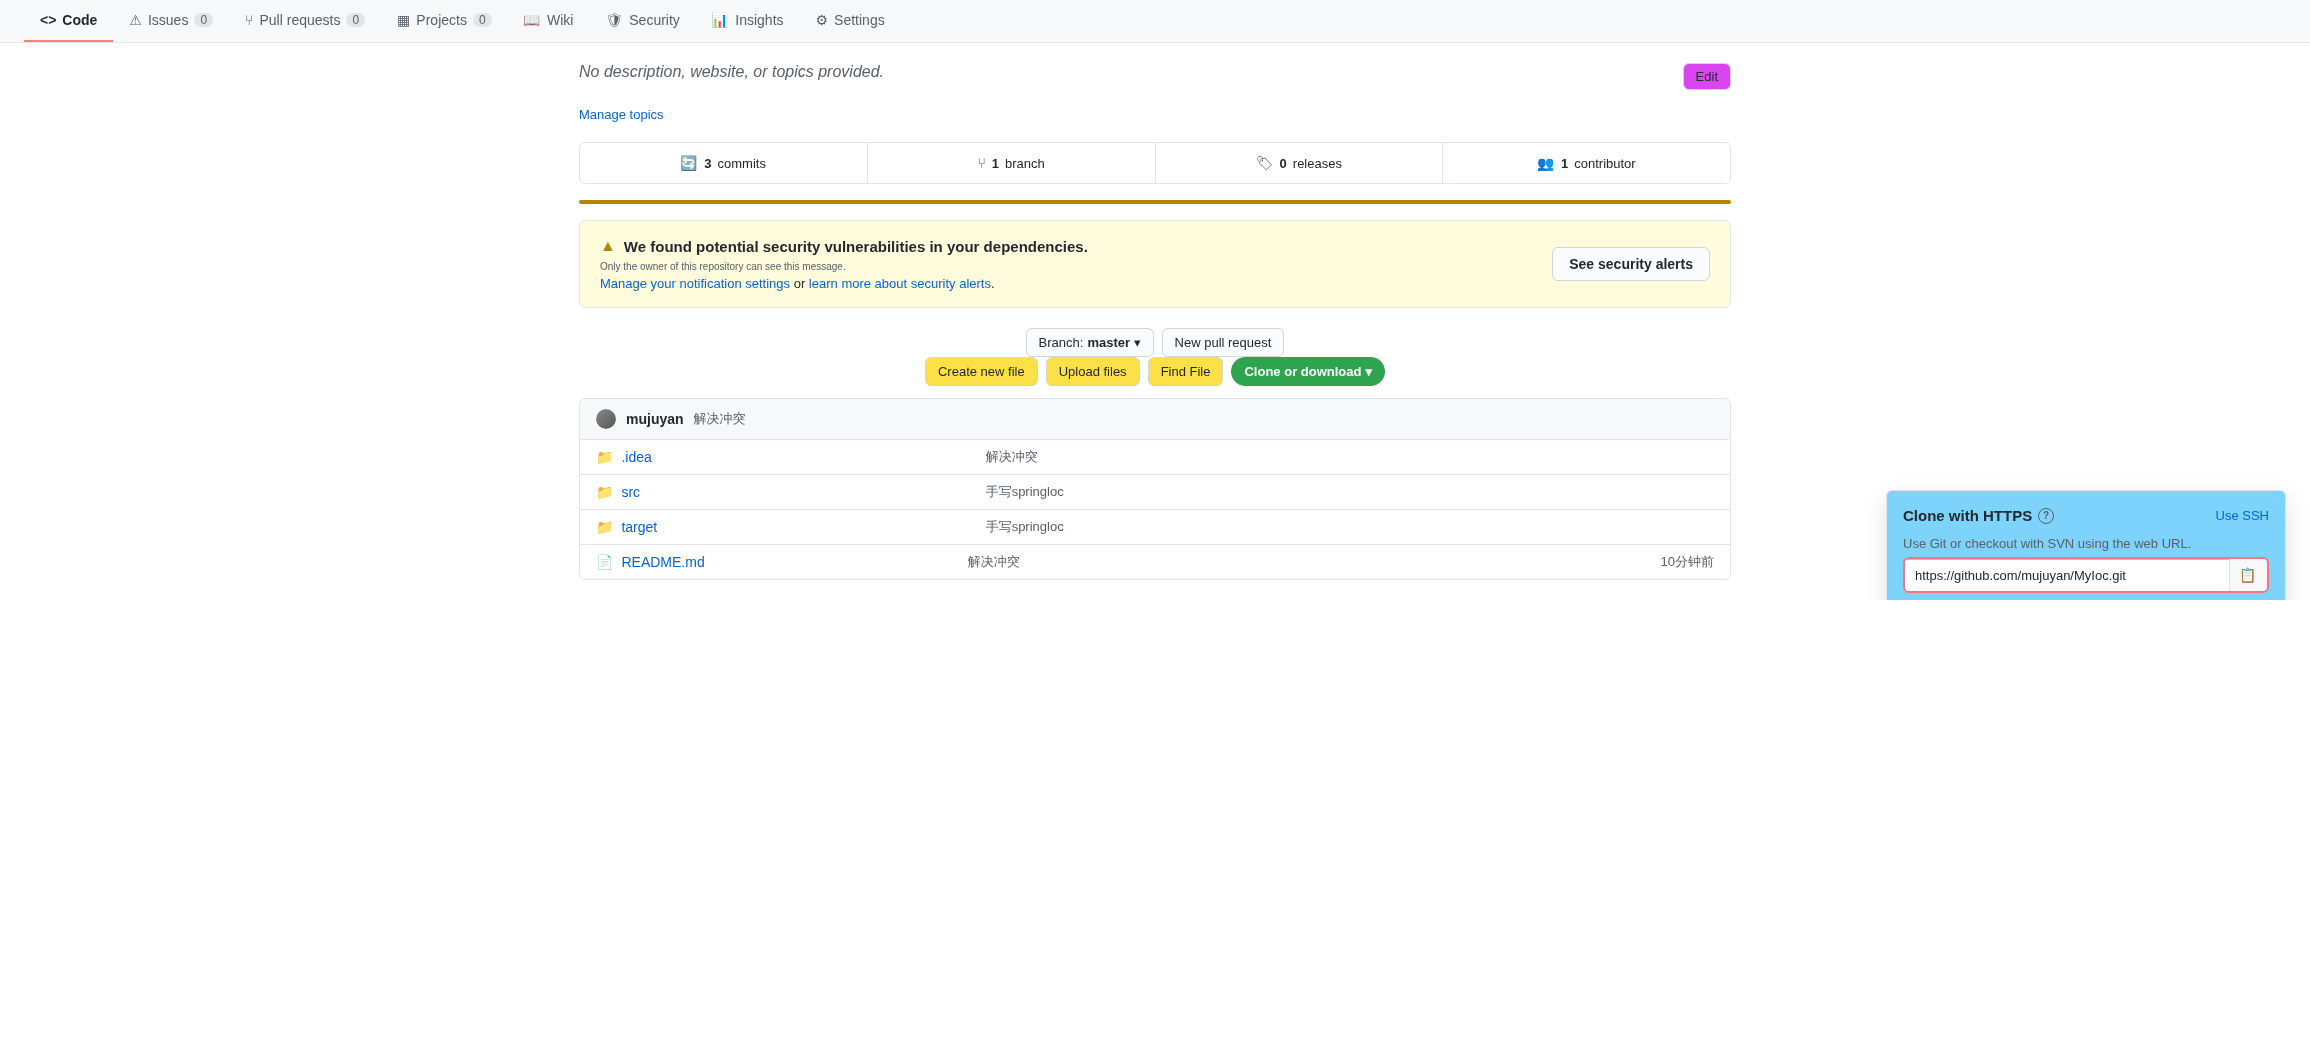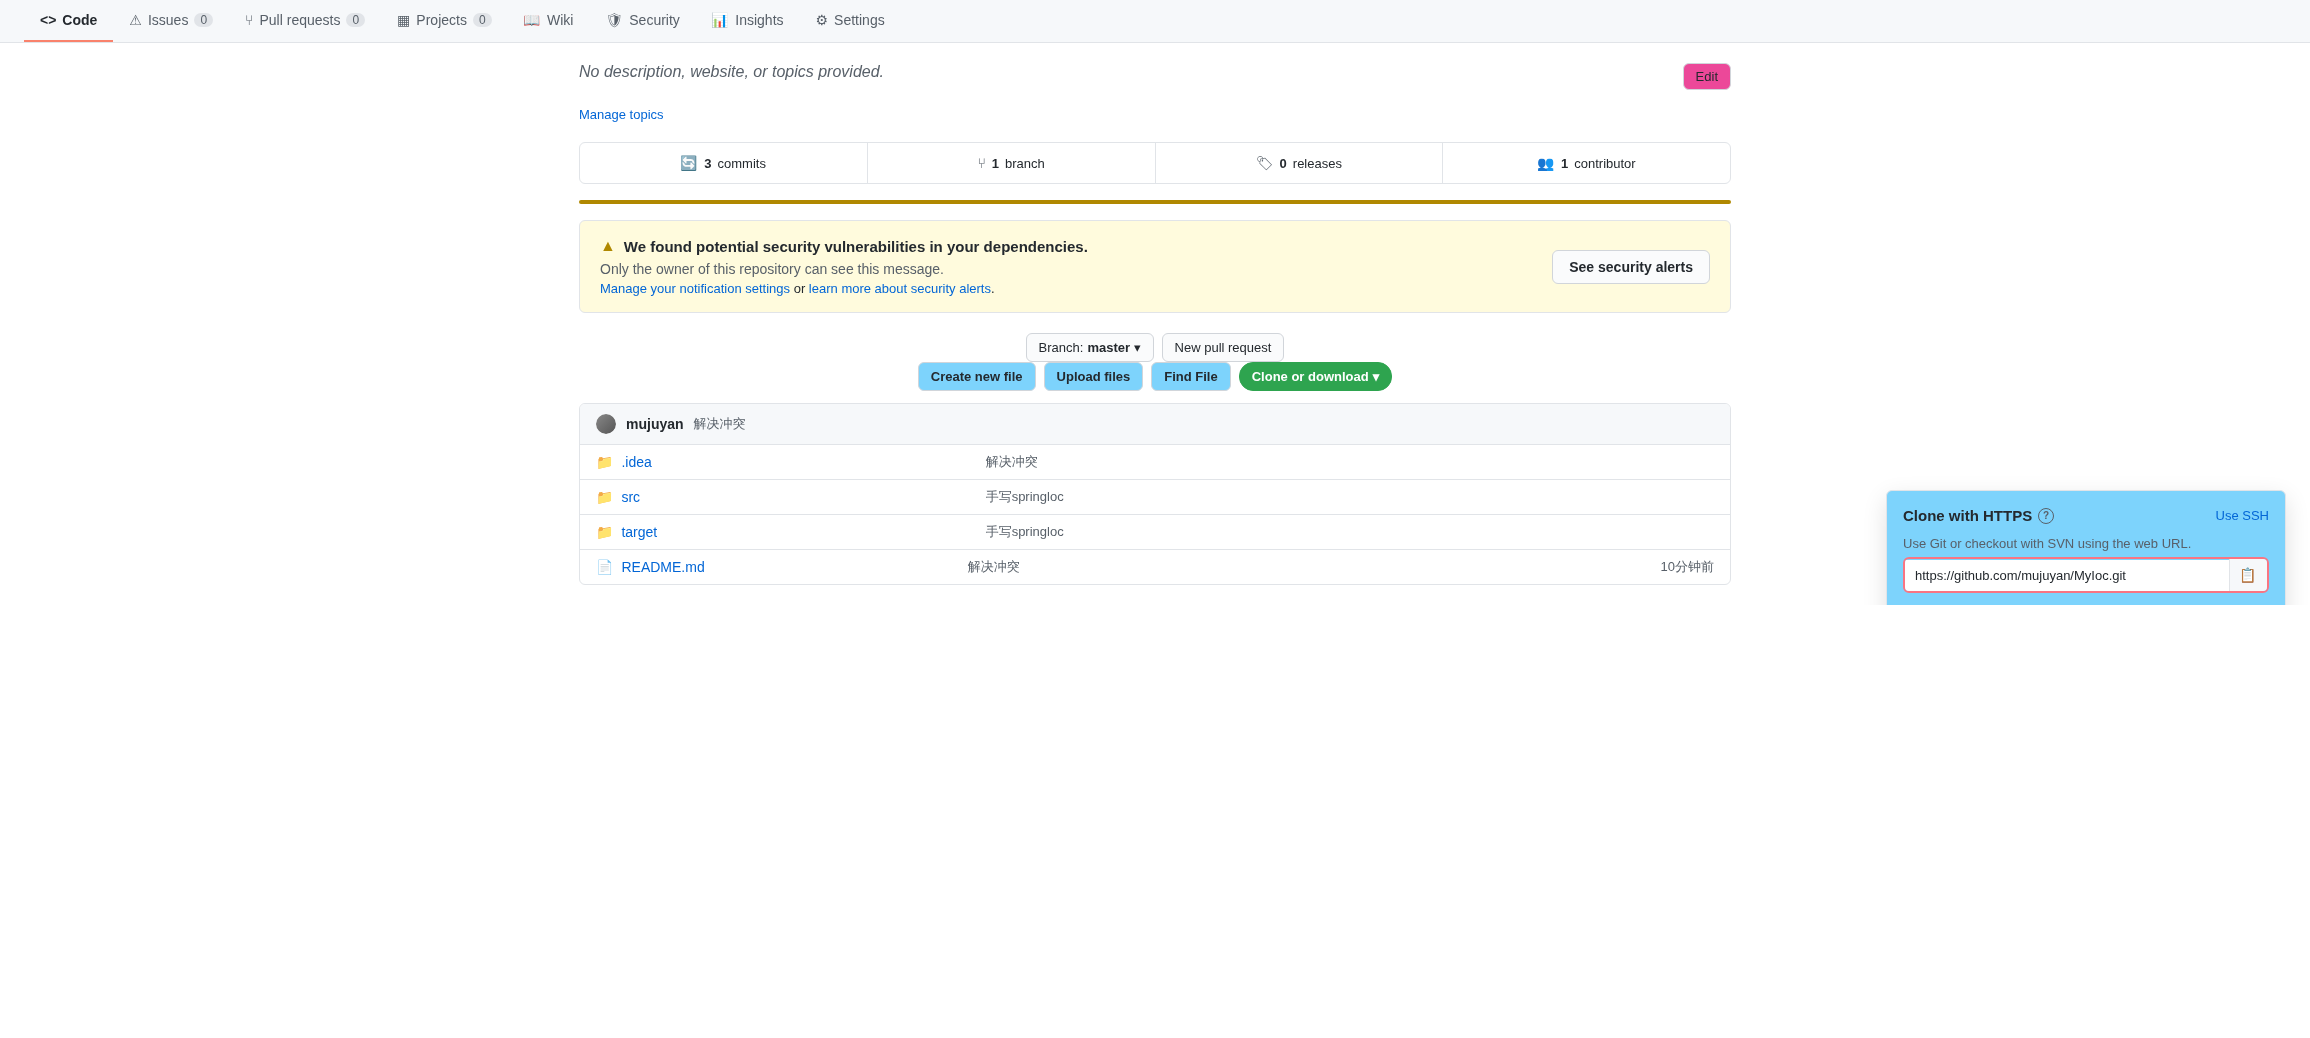--- a/index.html
+++ b/index.html
@@ -60,21 +60,21 @@
     }
     .repo-desc-text {
       font-style: italic;
       color: #586069;
       font-size: 16px;
     }
     .edit-btn {
       padding: 5px 12px;
       border: 1px solid #d1d5da;
       border-radius: 6px;
-      background: #ec4899;
+      background: #d946ef;
       cursor: pointer;
       font-size: 13px;
       color: #24292e;
     }
     .manage-topics-link {
       color: #0366d6;
       font-size: 13px;
       cursor: pointer;
       text-decoration: none;
       margin-bottom: 20px;
@@ -129,21 +129,21 @@
       display: flex;
       align-items: center;
       gap: 8px;
       margin-bottom: 6px;
     }
     .alert-triangle {
       color: #b08800;
       font-size: 16px;
     }
     .alert-sub {
-      font-size: 14px;
+      font-size: 10px;
       color: #586069;
       margin-bottom: 4px;
     }
     .alert-links {
       font-size: 13px;
     }
     .alert-links a {
       color: #0366d6;
       text-decoration: none;
     }
@@ -178,25 +178,24 @@
       color: #24292e;
       display: flex;
       align-items: center;
       gap: 4px;
     }
     .branch-right { display: flex; gap: 8px; align-items: center; }
     .action-btn {
       padding: 6px 12px;
       border: 1px solid #d1d5da;
       border-radius: 6px;
-      background: #7dd3fc;
-      cursor: pointer;
-      font-size: 13px;
-      color: #24292e;
-      font-weight: bold;
+      background: #fde047;
+      cursor: pointer;
+      font-size: 13px;
+      color: #24292e;
     }
     .clone-btn {
       padding: 6px 12px;
       border: 1px solid #2ea44f;
       border-radius: 14px;
       background: #2ea44f;
       cursor: pointer;
       font-size: 13px;
       color: #fff;
       font-weight: 600;

